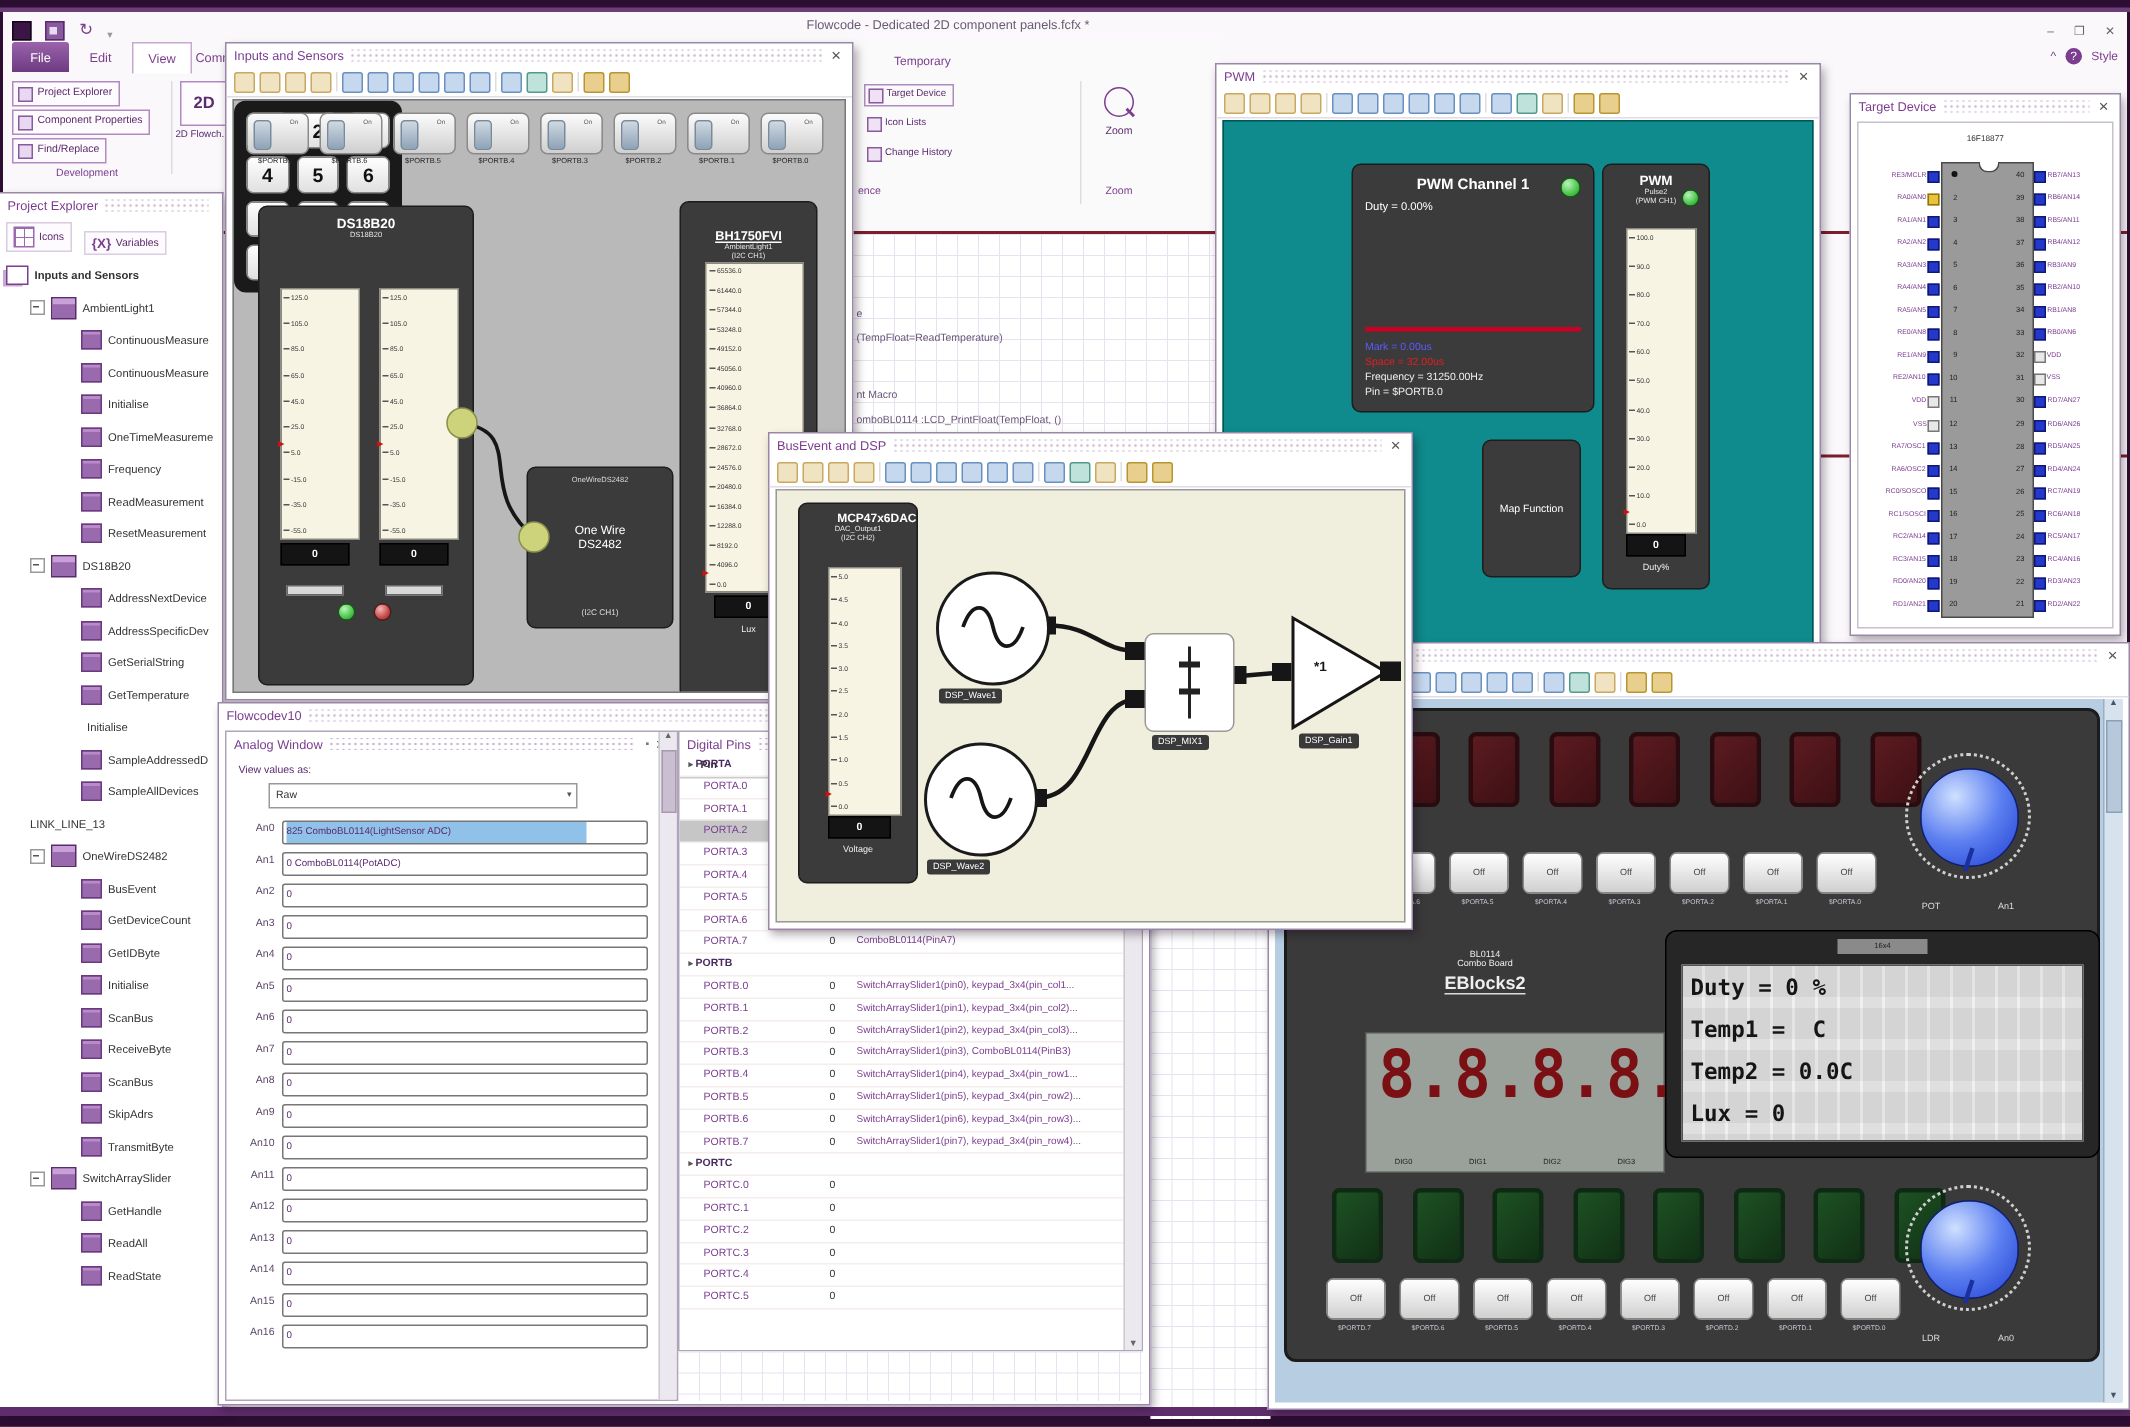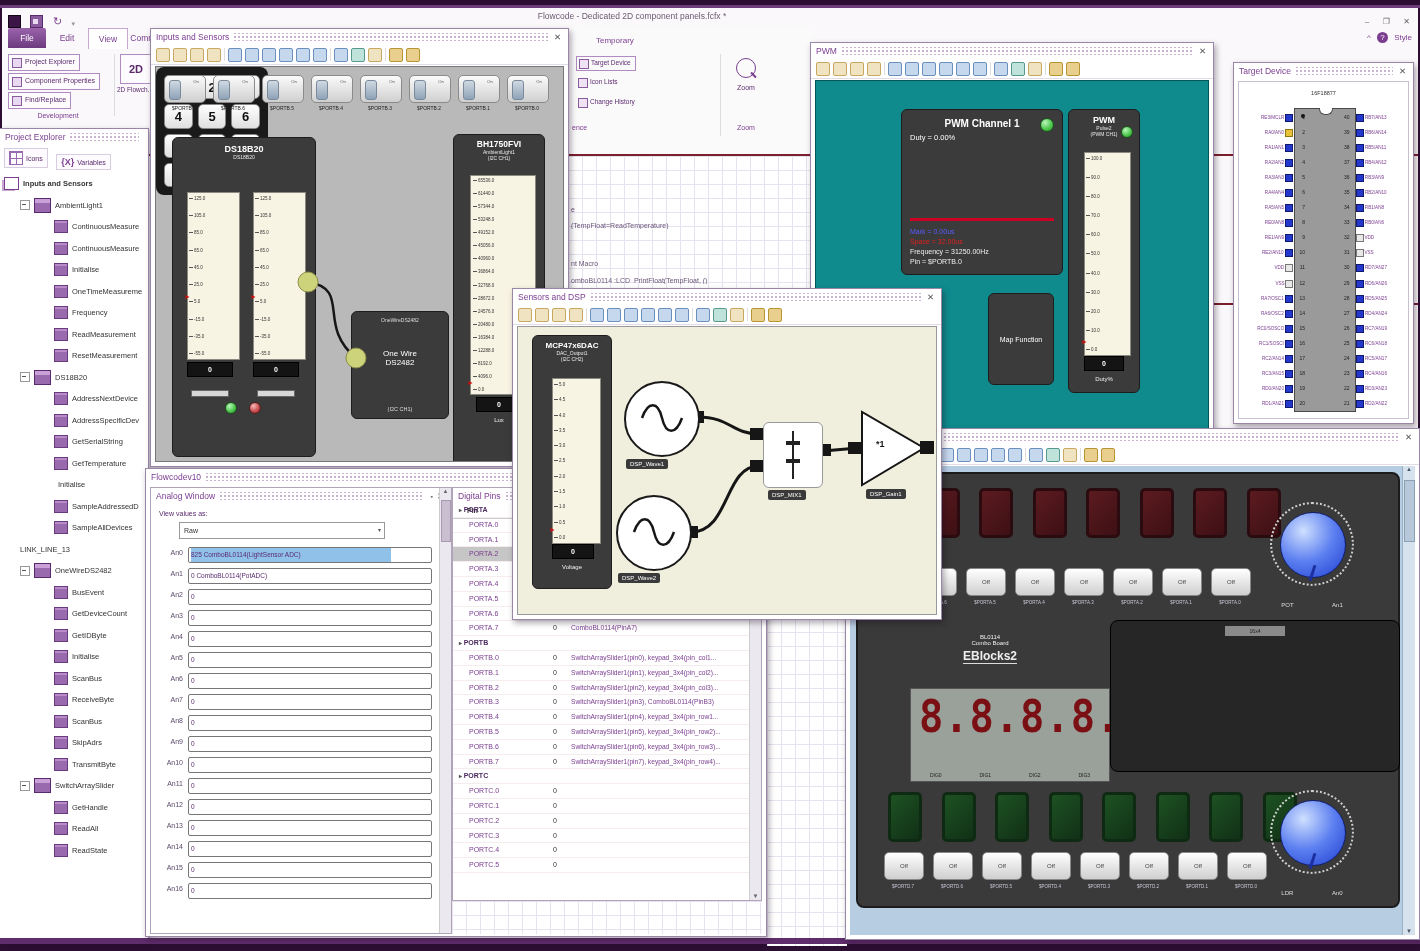--- a/index.html
+++ b/index.html
@@ -110,21 +110,21 @@
   .dsled{position:absolute;top:264px;width:10px;height:10px;}
   .ledred{background:radial-gradient(circle at 35% 30%,#f5b8b8,#c54949 60%,#8a2a2a);border:1px solid #521c1c;border-radius:50%;}
   #keypad{left:175px;top:74px;width:112px;height:128px;background:#1a1a1a;border-radius:8px;display:grid;grid-template-columns:repeat(3,1fr);gap:5px;padding:8px;box-sizing:border-box;}
   .key{background:linear-gradient(#fff,#e0e0e0);border:1px solid #888;border-radius:5px;font-size:13px;font-weight:bold;color:#111;display:flex;align-items:center;justify-content:center;}
   #onewire{left:195px;top:244px;width:96px;height:106px;}
   #onewire .hdr{font-size:5px;text-align:center;margin-top:5px;color:#ddd;}
   #onewire .l1{font-size:8px;text-align:center;margin-top:26px;}
   #onewire .l2{font-size:8px;text-align:center;}
   #onewire .ch{position:absolute;bottom:6px;width:100%;text-align:center;font-size:5.5px;color:#ddd;}
   #bh{left:297px;top:67px;width:90px;height:330px;}
-  #bh .ctitle{font-size:8.5px;margin-top:4px;}
+  #bh .ctitle{font-size:8.5px;margin-top:17px;text-decoration:underline;}
   #bh .csub{font-size:5px;}
   .bhscale{left:16px;top:40px;width:56px;height:214px;padding:2px 1px 2px 7px;}
   .bhv{left:22px;top:262px;width:44px;height:13px;}
   .bhunit{left:0;top:282px;width:90px;}
   
   #pwmwin{left:810px;top:42px;width:402px;height:397px;}
   #pwmcanvas{background:#0f8b8d;border-color:#055;}
   #pwmch{left:85px;top:28px;width:160px;height:164px;}
   #pwmch .ctitle{font-size:10px;margin-top:8px;}
   #pwmch .duty{font-size:7.5px;margin:4px 0 0 8px;}
@@ -157,21 +157,21 @@
   .tright .sq{left:0;}
   .prow .pc-yellow{background:#e8c23a;border-color:#907410;}
   .prow .pc-pwr{background:#e8e8e8;border-color:#777;}
   .prow .num{position:absolute;top:0;line-height:15px;font-size:5px;color:#222;}
   .tleft .num{right:-12px;}
   .tright .num{left:-12px;}
   
   #dspwin{left:512px;top:288px;width:428px;height:330px;z-index:40;}
   #dspcanvas{background:#f0eedc;border-color:#999;}
   #dac{left:14px;top:8px;width:78px;height:252px;}
-  #dac .ctitle{font-size:8px;margin-top:5px;}
+  #dac .ctitle{font-size:8px;margin-top:5px;text-align:right;}
   #dac .csub{font-size:5px;}
   .dacscale{left:19px;top:42px;width:40px;height:158px;}
   .dacv{left:19px;top:208px;width:40px;height:13px;}
   .dacunit{left:0;top:228px;width:78px;color:#111;}
   .wave{position:absolute;width:72px;height:72px;border-radius:50%;background:#fff;border:2px solid #1a1a1a;}
   .wave svg{position:absolute;left:14px;top:20px;}
   .nlabel{position:absolute;background:#3a3a3a;color:#fff;font-size:6px;padding:2px 4px;border-radius:2px;}
   #mix{position:absolute;left:245px;top:95px;width:58px;height:64px;background:#fff;border:1px solid #999;border-radius:6px;}
   #mix:before{content:"";position:absolute;left:28px;top:8px;width:2px;height:48px;background:#222;}
   #mix:after{content:"";position:absolute;left:22px;top:18px;width:14px;height:4px;background:#222;box-shadow:0 18px 0 #222;}
@@ -1117,20 +1117,27 @@
           <div id="seglabels">
 
           <span>DIG0</span>
               <span>DIG1</span>
               <span>DIG2</span>
               <span>DIG3</span>
             </div>
         </div>
         <div id="lcd">
           <div id="lcdhdr">16x4</div>
+          <div id="lcdscreen">
+
+          <div class="lcdline">Duty = 0 %</div>
+              <div class="lcdline">Temp1 =  C</div>
+              <div class="lcdline">Temp2 = 0.0C</div>
+              <div class="lcdline">Lux = 0</div>
+            </div>
         </div>
         <div class="ledrow" id="ledsD">
 
         <div class="ledrect g"></div>
             <div class="ledrect g"></div>
             <div class="ledrect g"></div>
             <div class="ledrect g"></div>
             <div class="ledrect g"></div>
             <div class="ledrect g"></div>
             <div class="ledrect g"></div>
@@ -1468,21 +1475,21 @@
       <div class="vsb">
         <div>▲</div>
         <div class="thumb"></div>
       </div>
     </div>
     <div class="abs grid" id="dgrid"></div>
   </div>
 
   <div class="win" id="dspwin">
     <div class="ptitle">
-      <span>Sensors and DSP</span>
+      <span>BusEvent and DSP</span>
       <span class="dots"></span>
       <span class="xbtn">✕</span>
     </div>
     <div class="tbar">
 
     <span class="ti ti-amber"></span>
         <span class="ti ti-amber"></span>
         <span class="ti ti-amber"></span>
         <span class="ti ti-amber"></span>
         <span class="ti ti-sep"></span>

